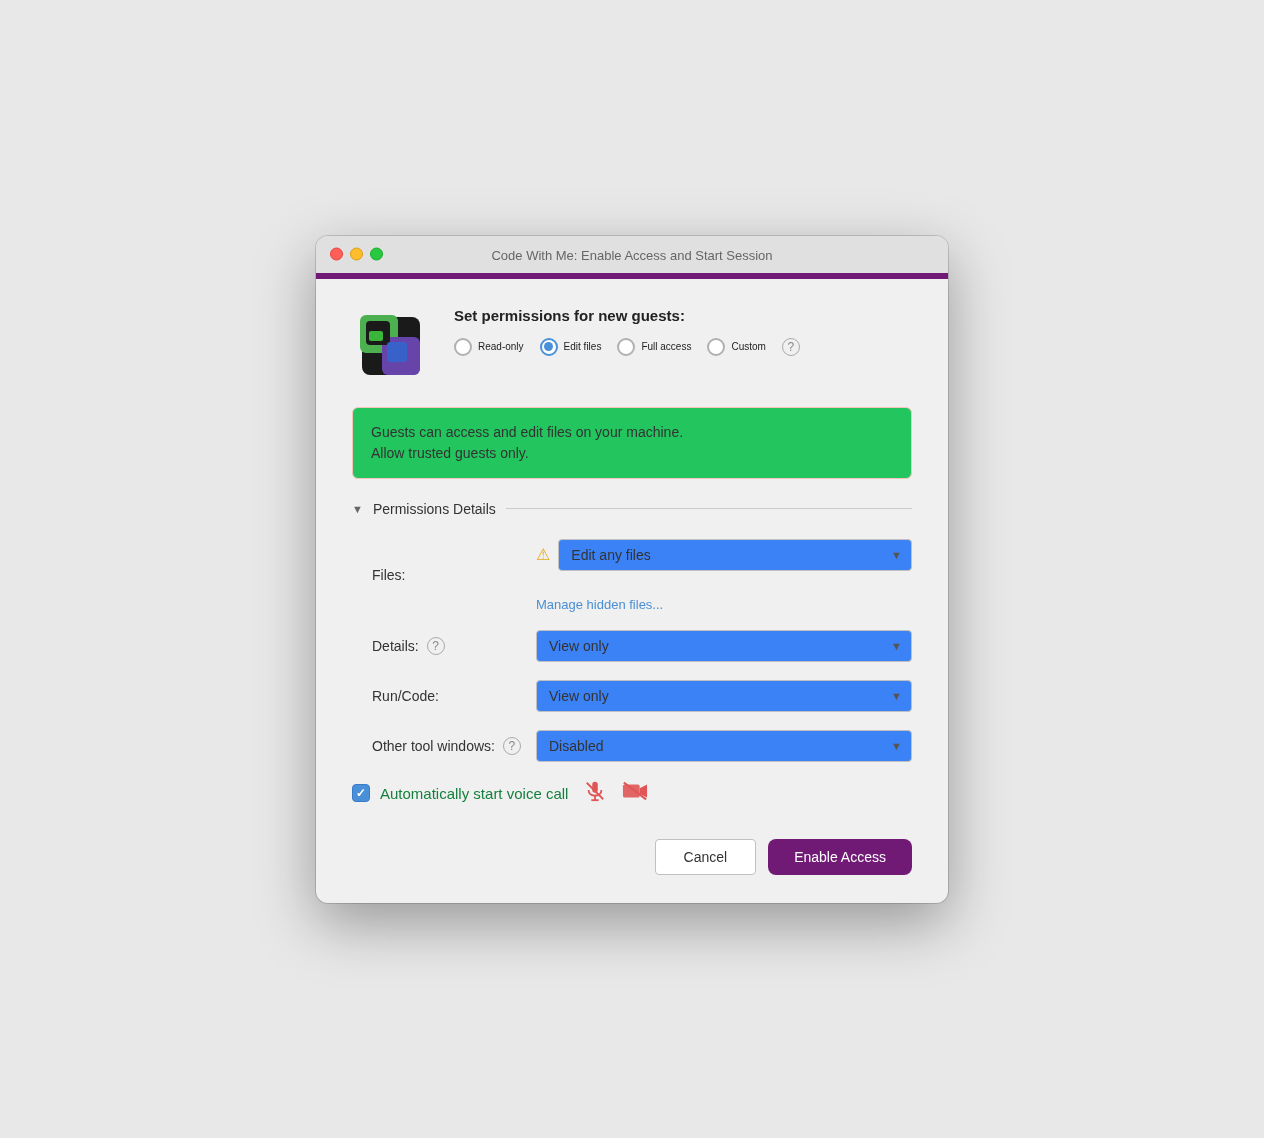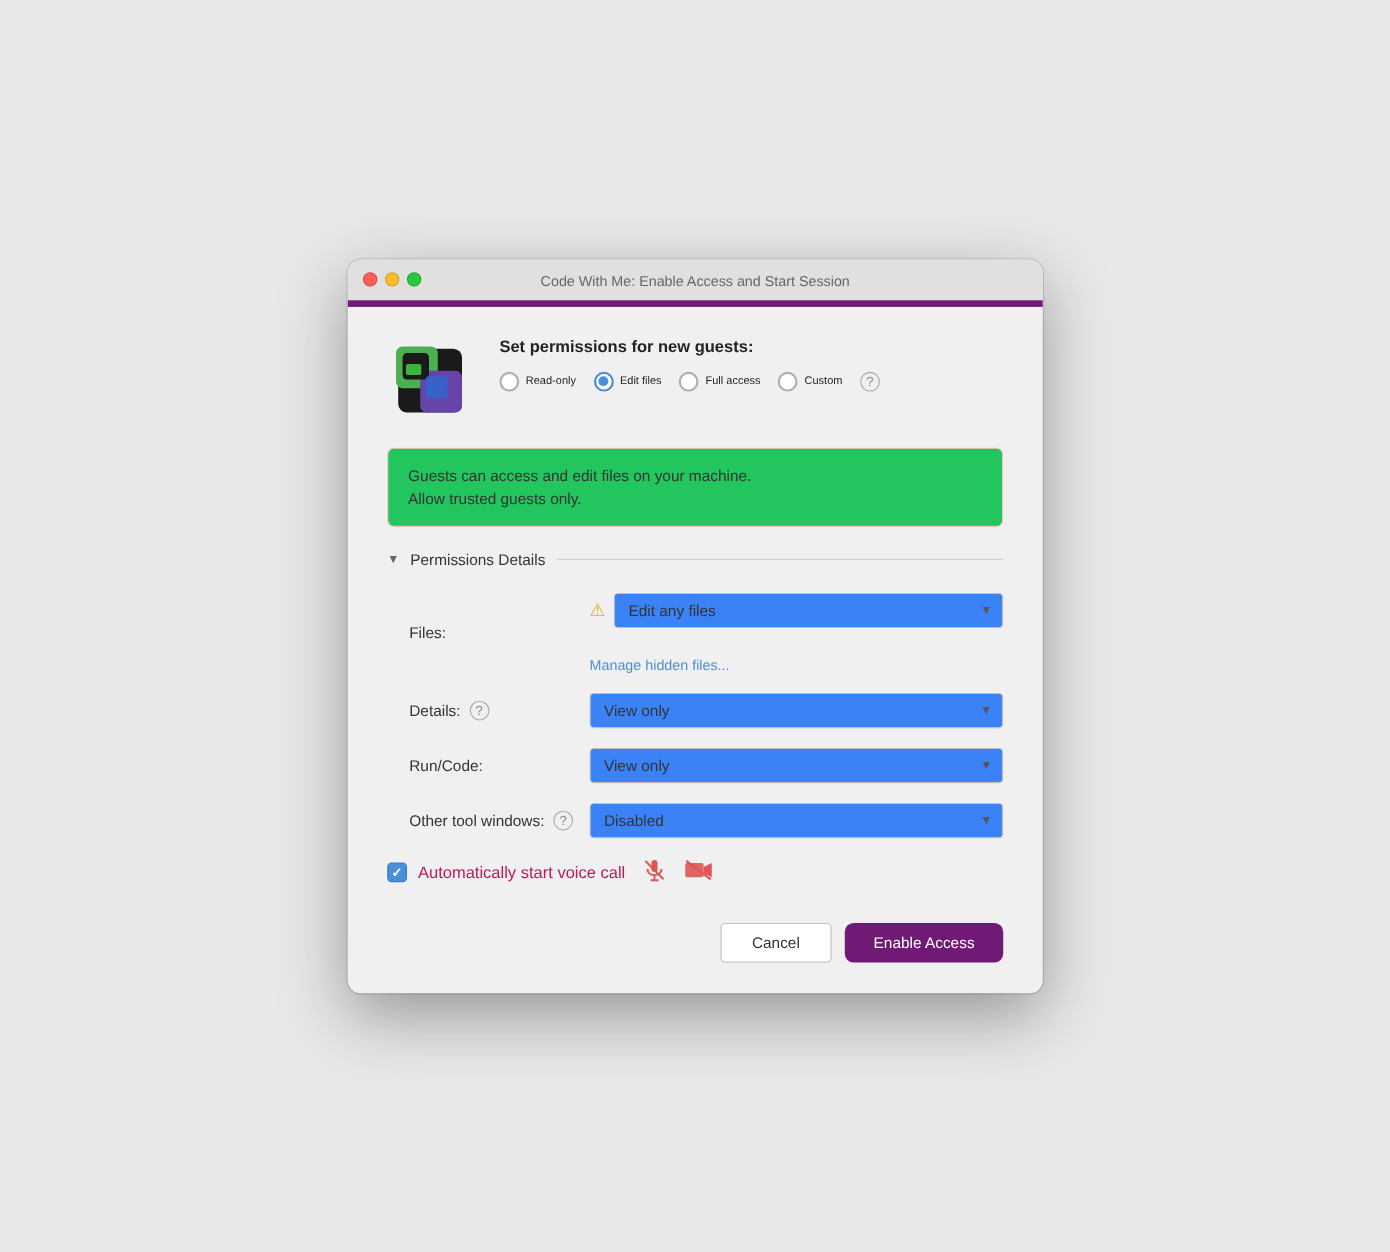--- a/index.html
+++ b/index.html
@@ -272,21 +272,21 @@
     .checkbox-box::after {
       content: '✓';
       color: white;
       font-size: 12px;
       font-weight: bold;
       line-height: 1;
     }
 
     .checkbox-label {
       font-size: 15px;
-      color: #be185d;
+      color: #15803d;
       text-align: center;
     }
 
     .mic-icon, .cam-icon {
       font-size: 18px;
       color: #e05555;
       margin-left: 6px;
     }
 
     .buttons-row {

